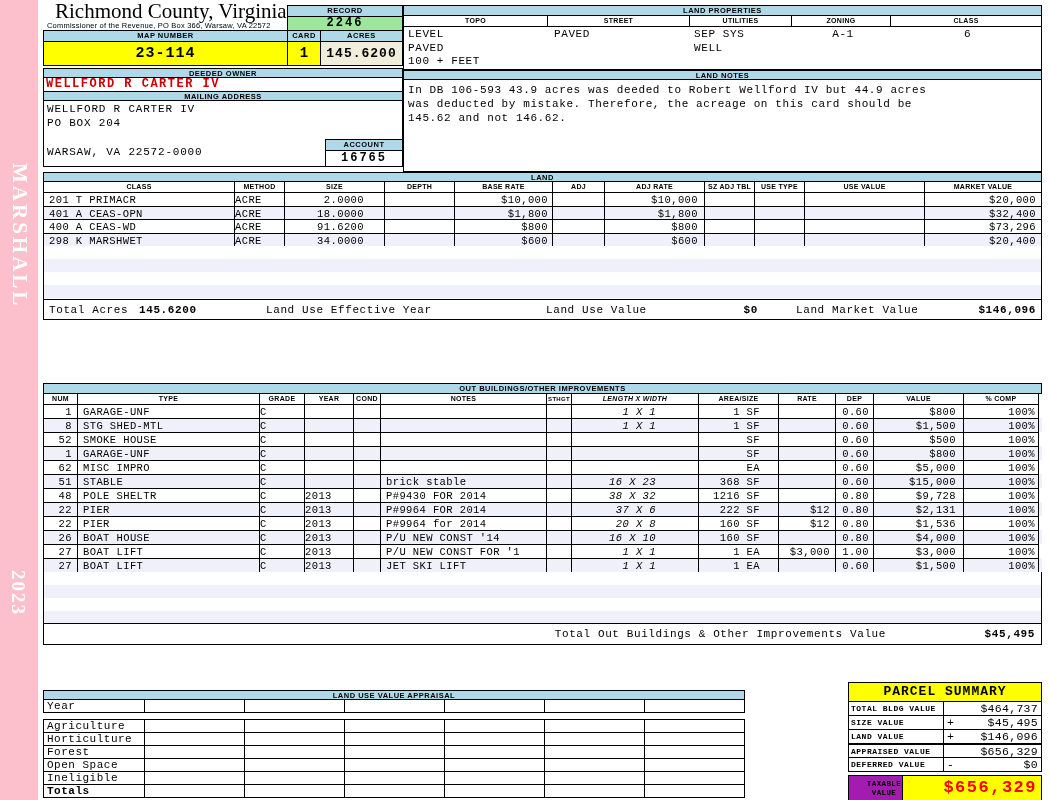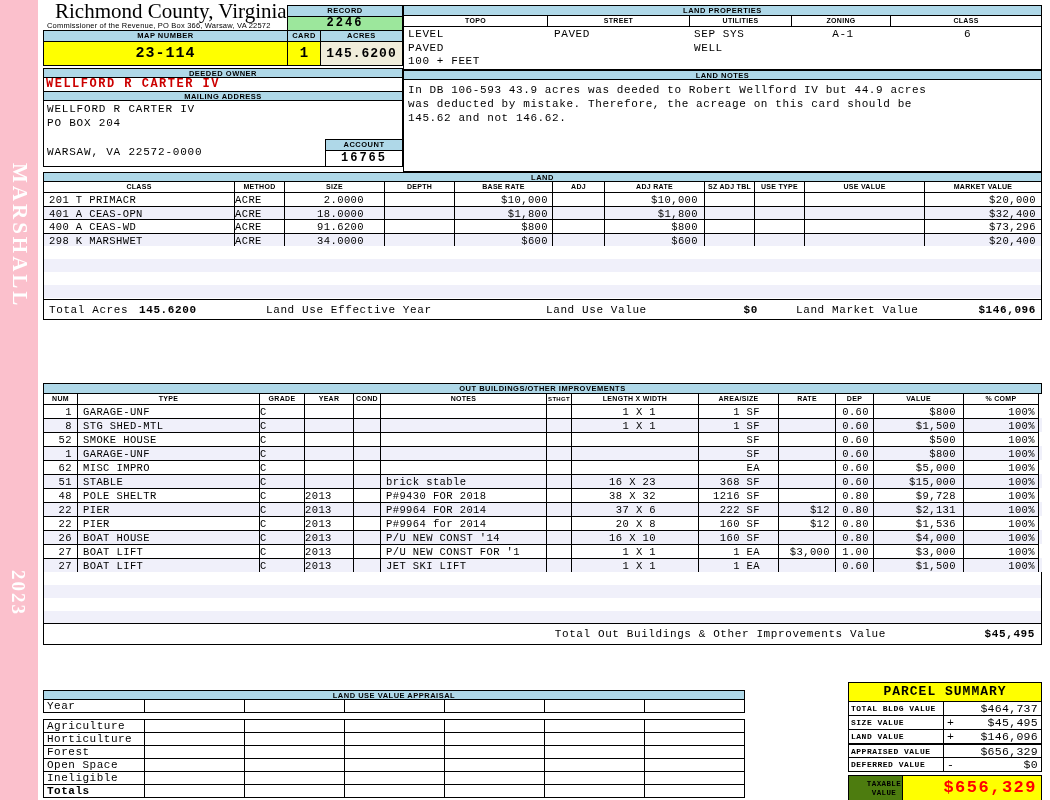--- a/index.html
+++ b/index.html
@@ -49,21 +49,21 @@
   .pr20{text-align:right;padding-right:20px;} .pr42{text-align:right;padding-right:42px;}
   
   #county-title{left:55px;top:0px;font-family:"Liberation Serif","DejaVu Serif",serif;font-size:21px;line-height:23px;}
   #commissioner{left:47px;top:21px;font:7.5px "Liberation Sans",sans-serif;letter-spacing:.2px;}
   .idcell{border:1px solid #000;text-align:center;font-weight:bold;}
   
   .lc1{width:192px;} .lc2{width:51px;} .lc3{width:101px;} .lc4{width:71px;} .lc5{width:99px;}
   .lc6{width:53px;} .lc7{width:101px;} .lc8{width:51px;} .lc9{width:51px;} .lc10{width:121px;} .lc11{width:118px;}
   
   .oc1{width:35px;} .oc2{width:183px;} .oc3{width:46px;} .oc4{width:50px;} .oc5{width:28px;}
-  .oc6{width:167px;} .oc7{width:26px;} .oc8{width:128px;} .oc9{width:81px;} .oc10{width:58px;}
+  .oc6{width:167px;} .oc7{width:26px;} .oc8{width:128px;font-style:italic;} .oc9{width:81px;} .oc10{width:58px;}
   .oc11{width:39px;} .oc12{width:91px;} .oc13{width:76px;}
   
   .pc1{width:145px;} .pc2{width:143px;} .pc3{width:103px;} .pc4{width:100px;} .pc5{width:152px;}
   
   .filler{border:1px solid #000;border-top:none;background:repeating-linear-gradient(to bottom,#fff 0 13px,#f0f0fa 13px 26px);}
   .total-row{border:1px solid #000;background:#fff;position:relative;font-size:11px;letter-spacing:.6px;}
   .bold{font-weight:bold;}
   
   .lu-row{display:flex;height:14px;}
   .lu-row + .lu-row{margin-top:-1px;}
@@ -335,21 +335,21 @@
         <div class="c oc12 pr7">$15,000</div>
         <div class="c oc13 pr3">100%</div>
       </div>
 
       <div class="row r-even" style="height:15px;">
         <div class="c oc1 num">48</div>
         <div class="c oc2 left">POLE SHELTR</div>
         <div class="c oc3 center">C</div>
         <div class="c oc4 center">2013</div>
         <div class="c oc5"></div>
-        <div class="c oc6 left">P#9430 FOR 2018</div>
+        <div class="c oc6 left">P#9430 FOR 2014</div>
         <div class="c oc7"></div>
         <div class="c oc8 pr42">38 X 32</div>
         <div class="c oc9 pr18">1216 SF</div>
         <div class="c oc10 pr5"></div>
         <div class="c oc11 pr4">0.80</div>
         <div class="c oc12 pr7">$9,728</div>
         <div class="c oc13 pr3">100%</div>
       </div>
 
       <div class="row r-odd" style="height:15px;">
@@ -552,16 +552,16 @@
 
       <div class="ps-row r-even lu-last">
         <div class="ps-label">DEFERRED VALUE</div>
         <div class="ps-val">
           <span class="ps-sign">-</span>
           <span>$0</span>
         </div>
       </div>
     </div>
   <div class="abs" style="left:0;top:93px;width:194px;height:26px;display:flex;">
-    <div style="border:1px solid #000;width:55px;background:#4d7c0f;font:bold 7.5px 'Liberation Mono','DejaVu Sans Mono',monospace;text-align:center;padding-top:4px;line-height:9px;letter-spacing:.4px;padding-left:17px;">TAXABLE VALUE</div>
+    <div style="border:1px solid #000;width:55px;background:#a21caf;font:bold 7.5px 'Liberation Mono','DejaVu Sans Mono',monospace;text-align:center;padding-top:4px;line-height:9px;letter-spacing:.4px;padding-left:17px;">TAXABLE VALUE</div>
     <div style="border:1px solid #000;margin-left:-1px;width:140px;background:#ffff00;color:#ff0000;font-weight:bold;font-size:17px;line-height:24px;text-align:right;padding-right:4px;letter-spacing:1.5px;">$656,329</div>
   </div>
 </div>
 
 </body></html>

